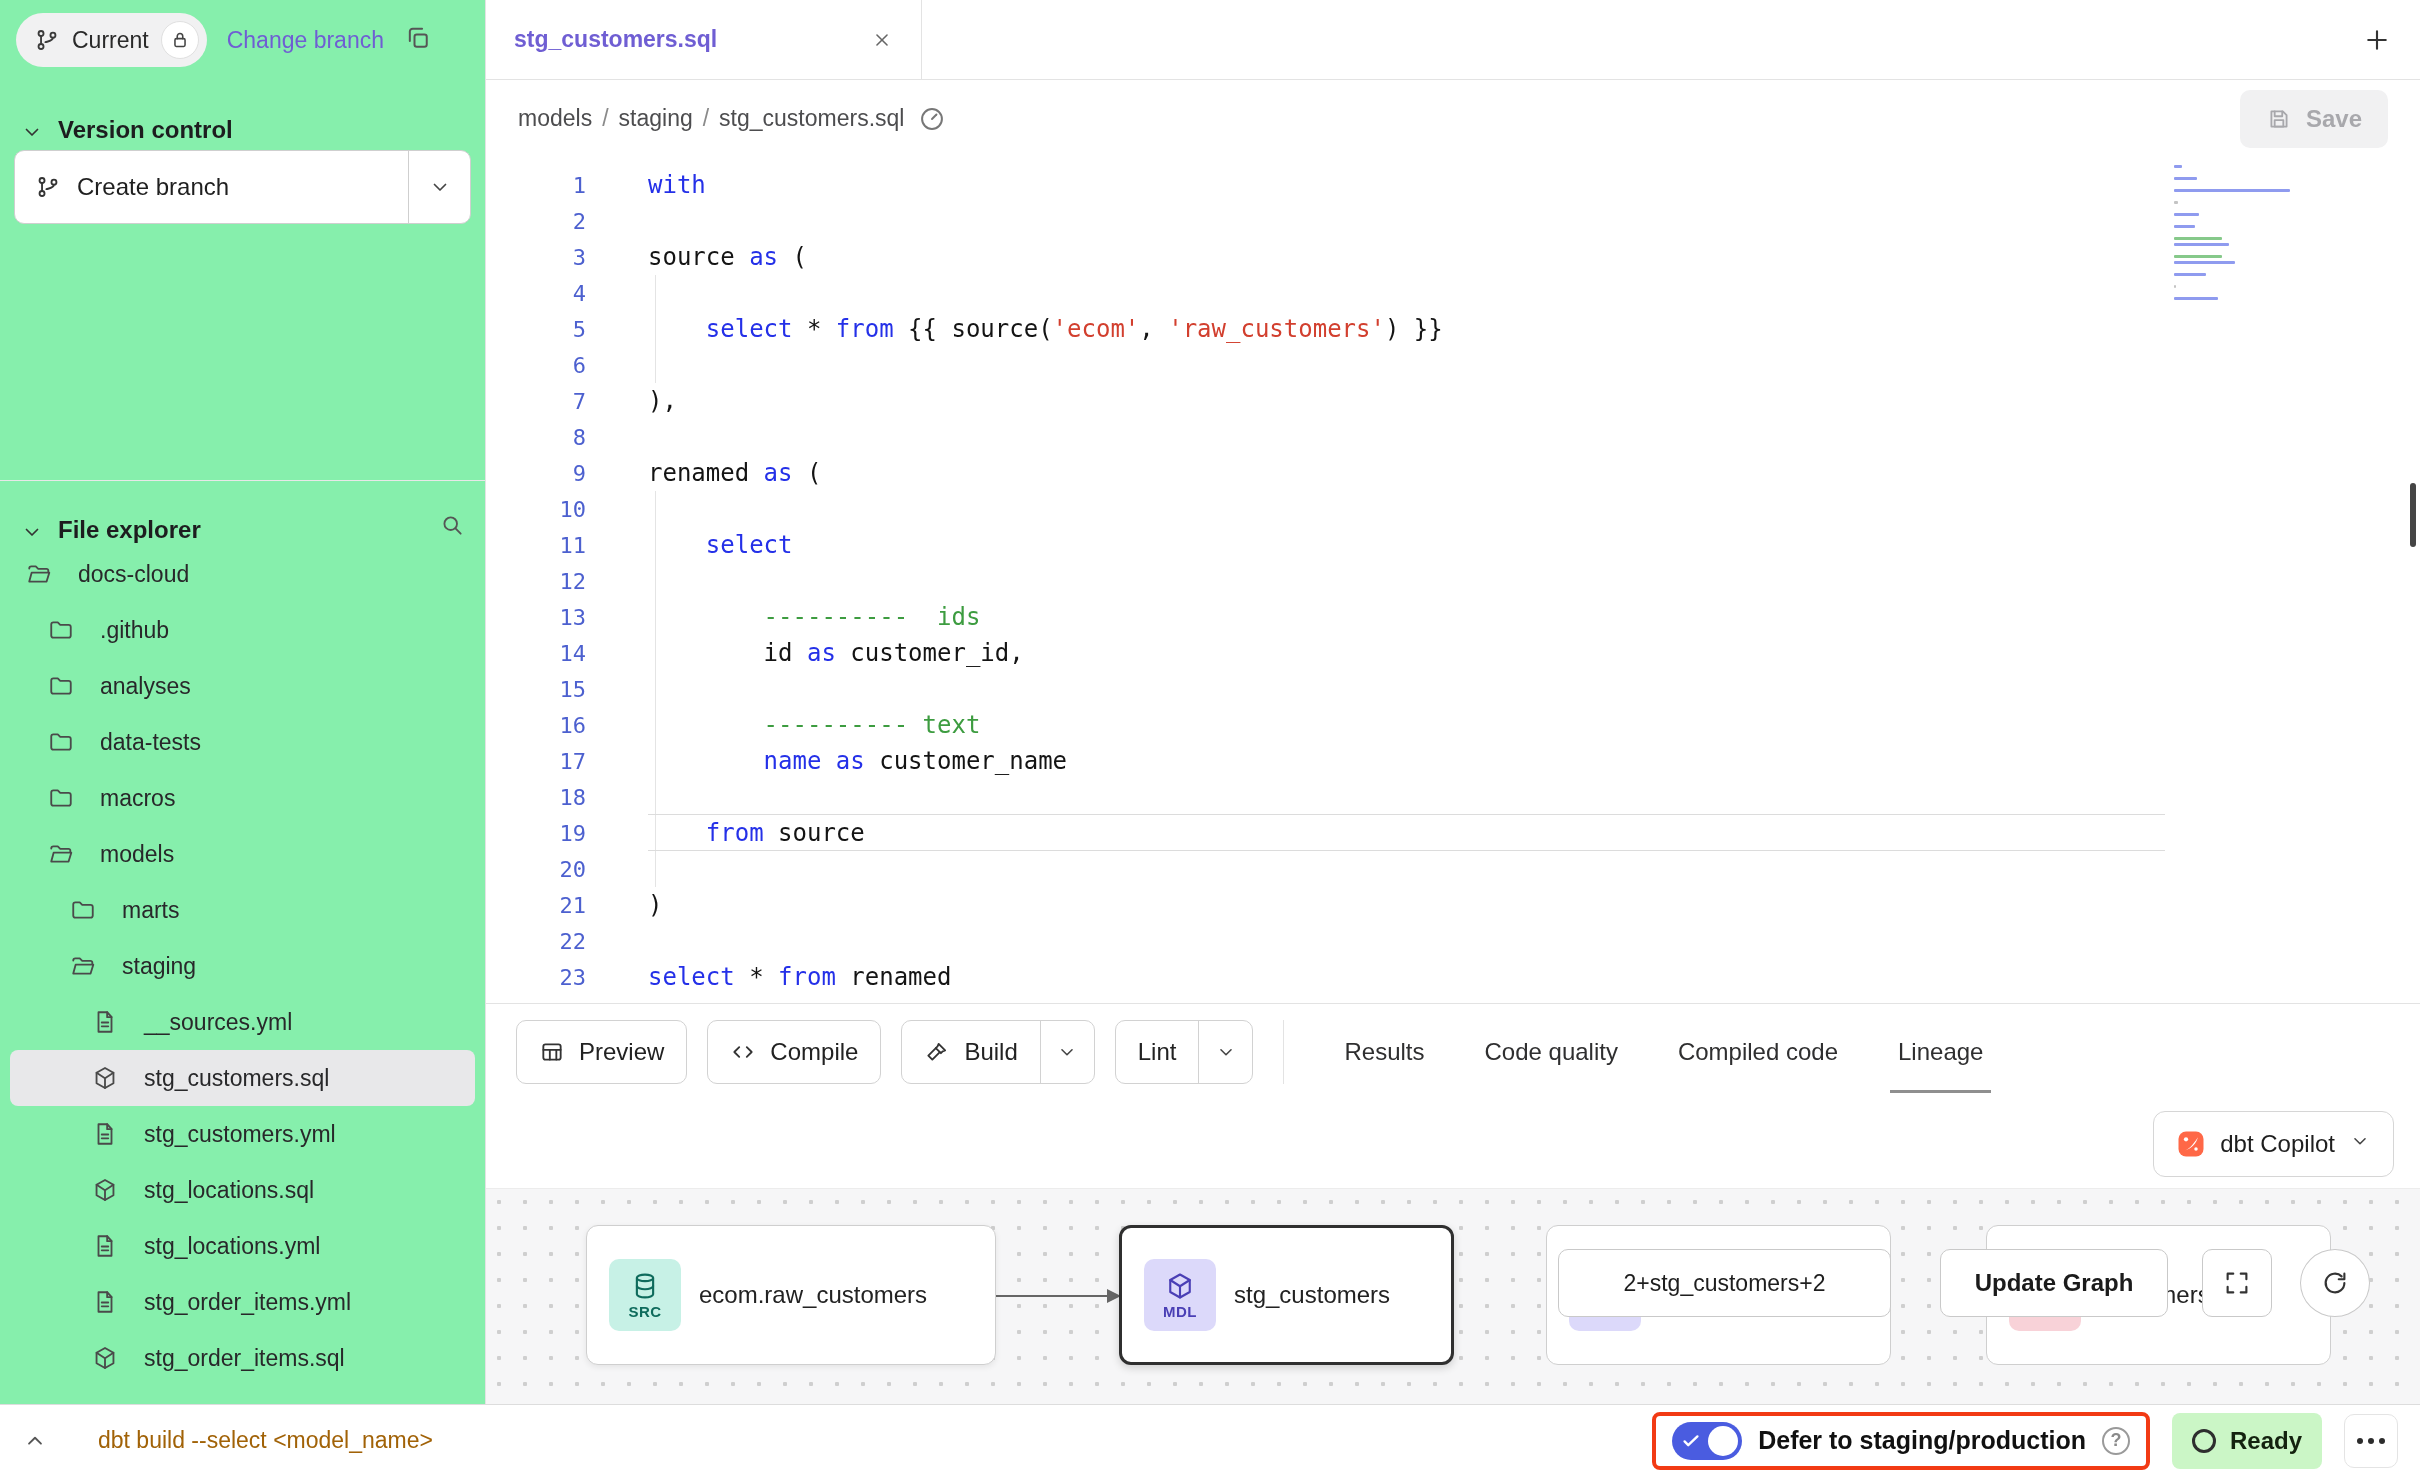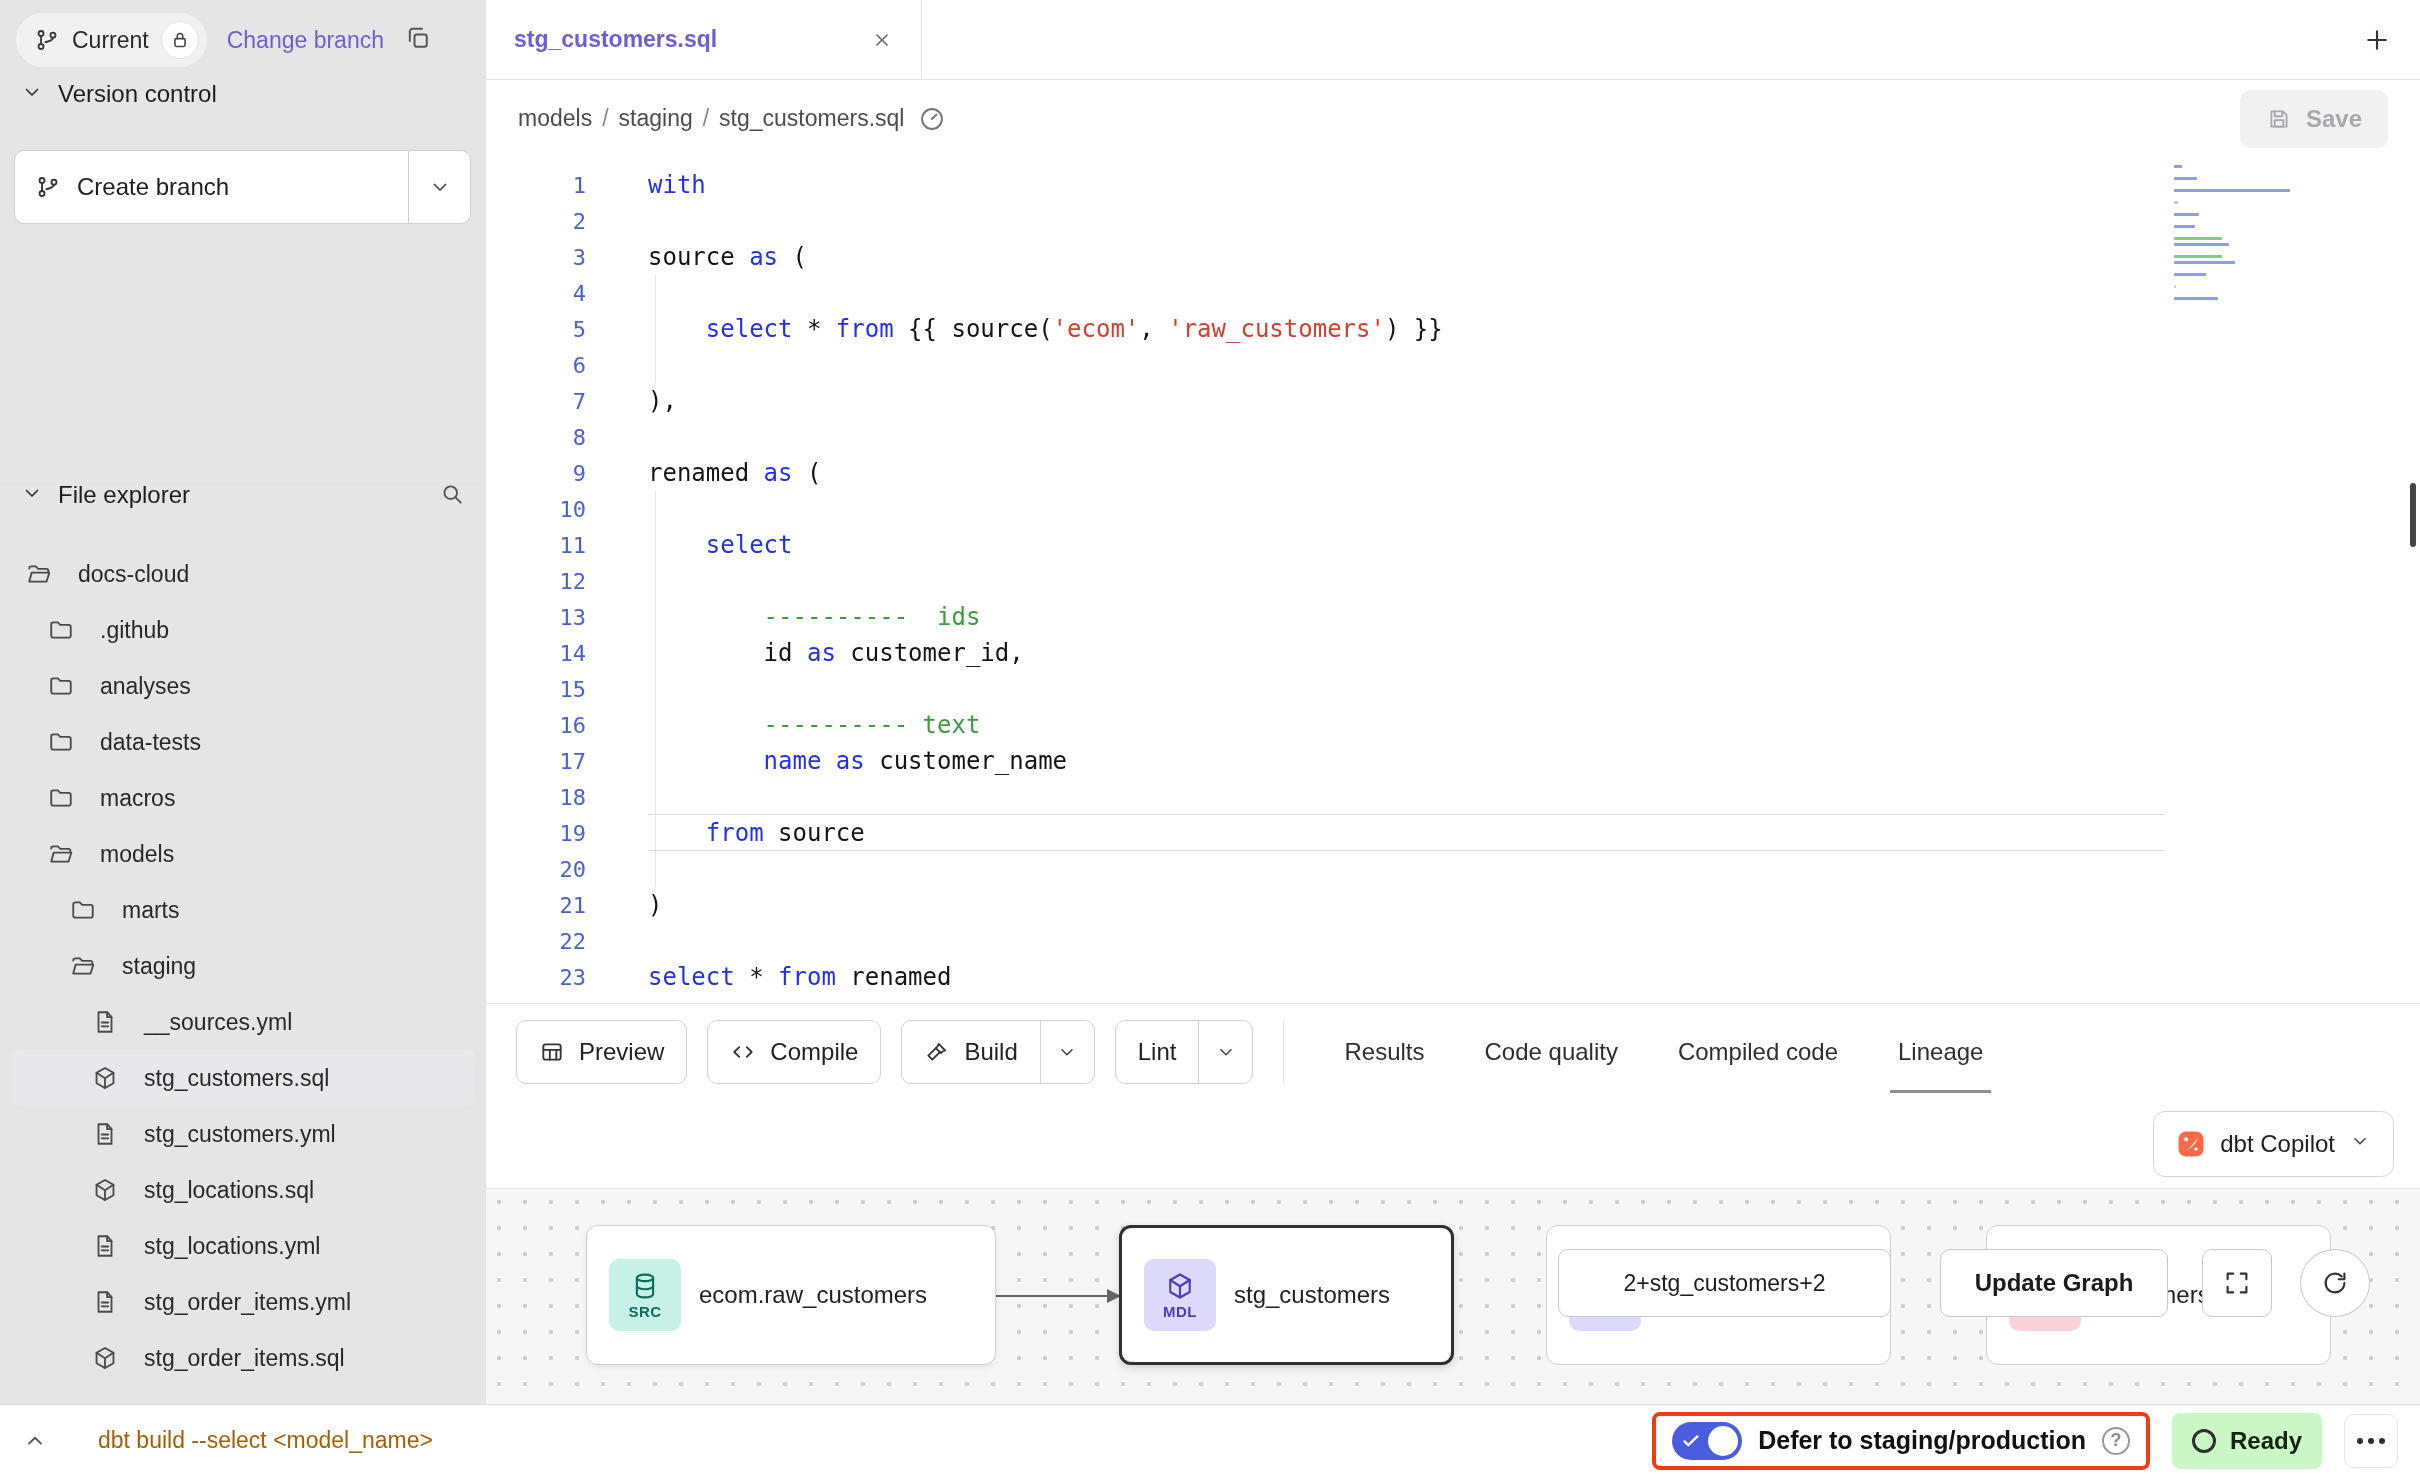--- a/index.html
+++ b/index.html
@@ -3,29 +3,29 @@
 <meta charset="utf-8">
 <style>
   * { margin:0; padding:0; box-sizing:border-box; }
   html,body { width:2420px; height:1476px; }
   body { font-family:"Liberation Sans",sans-serif; background:#fff; color:#1c1c1c; overflow:hidden; }
   .svgi { fill:none; stroke:currentColor; stroke-width:1.7; stroke-linecap:round; stroke-linejoin:round; }
   .app { width:2420px; height:1476px; display:flex; flex-direction:column; }
   .main { flex:1; display:flex; min-height:0; }
 
   
-  .sidebar { width:486px; border-right:1px solid #e3e3e3; display:flex; flex-direction:column; background:#e5e5e5; flex:none; }
+  .sidebar { width:486px; border-right:1px solid #e3e3e3; display:flex; flex-direction:column; background:#86efac; flex:none; }
   .side-top { height:80px; display:flex; align-items:center; padding:0 16px; gap:20px; flex:none; }
   .current-pill { display:flex; align-items:center; gap:12px; background:#f1f1f2; border-radius:999px; padding:8px 8px 8px 18px; font-size:23px; color:#2a2a2a; cursor:pointer; }
   .current-pill svg { width:26px; height:26px; color:#3a3a3a; }
   .lock-badge { width:38px; height:38px; border-radius:50%; background:#fff; border:1px solid #e0e0e0; display:flex; align-items:center; justify-content:center; }
   .lock-badge svg { width:22px; height:22px; color:#444; }
   .change-branch { color:#6f5ed3; font-size:23px; font-weight:500; cursor:pointer; }
   .copy-btn svg { width:28px; height:28px; color:#555; }
-  .section-head { display:flex; align-items:flex-start; gap:14px; padding:0 20px; height:64px; font-size:24px; font-weight:400; color:#1d1d1f; flex:none; }
+  .section-head { display:flex; align-items:flex-end; gap:14px; padding:0 20px; height:64px; font-size:24px; font-weight:700; color:#1d1d1f; flex:none; }
   .section-head svg { width:24px; height:24px; color:#333; }
   .create-branch { margin:6px 14px 28px; height:74px; display:flex; border:1px solid #cfcfcf; border-radius:10px; background:#fff; flex:none; }
   .cb-main { flex:1; display:flex; align-items:center; gap:16px; padding:0 20px; font-size:24px; font-weight:500; color:#1f1f1f; cursor:pointer; }
   .cb-main svg { width:26px; height:26px; color:#333; }
   .cb-caret { width:62px; border-left:1px solid #cfcfcf; display:flex; align-items:center; justify-content:center; cursor:pointer; }
   .cb-caret svg { width:24px; height:24px; color:#444; }
   .vc-spacer { height:228px; flex:none; }
   .fe-head { border-top:1px solid #e8e8e8; }
   .fe-search { margin-left:auto; cursor:pointer; }
   .fe-search svg { width:26px; height:26px; color:#555; }

